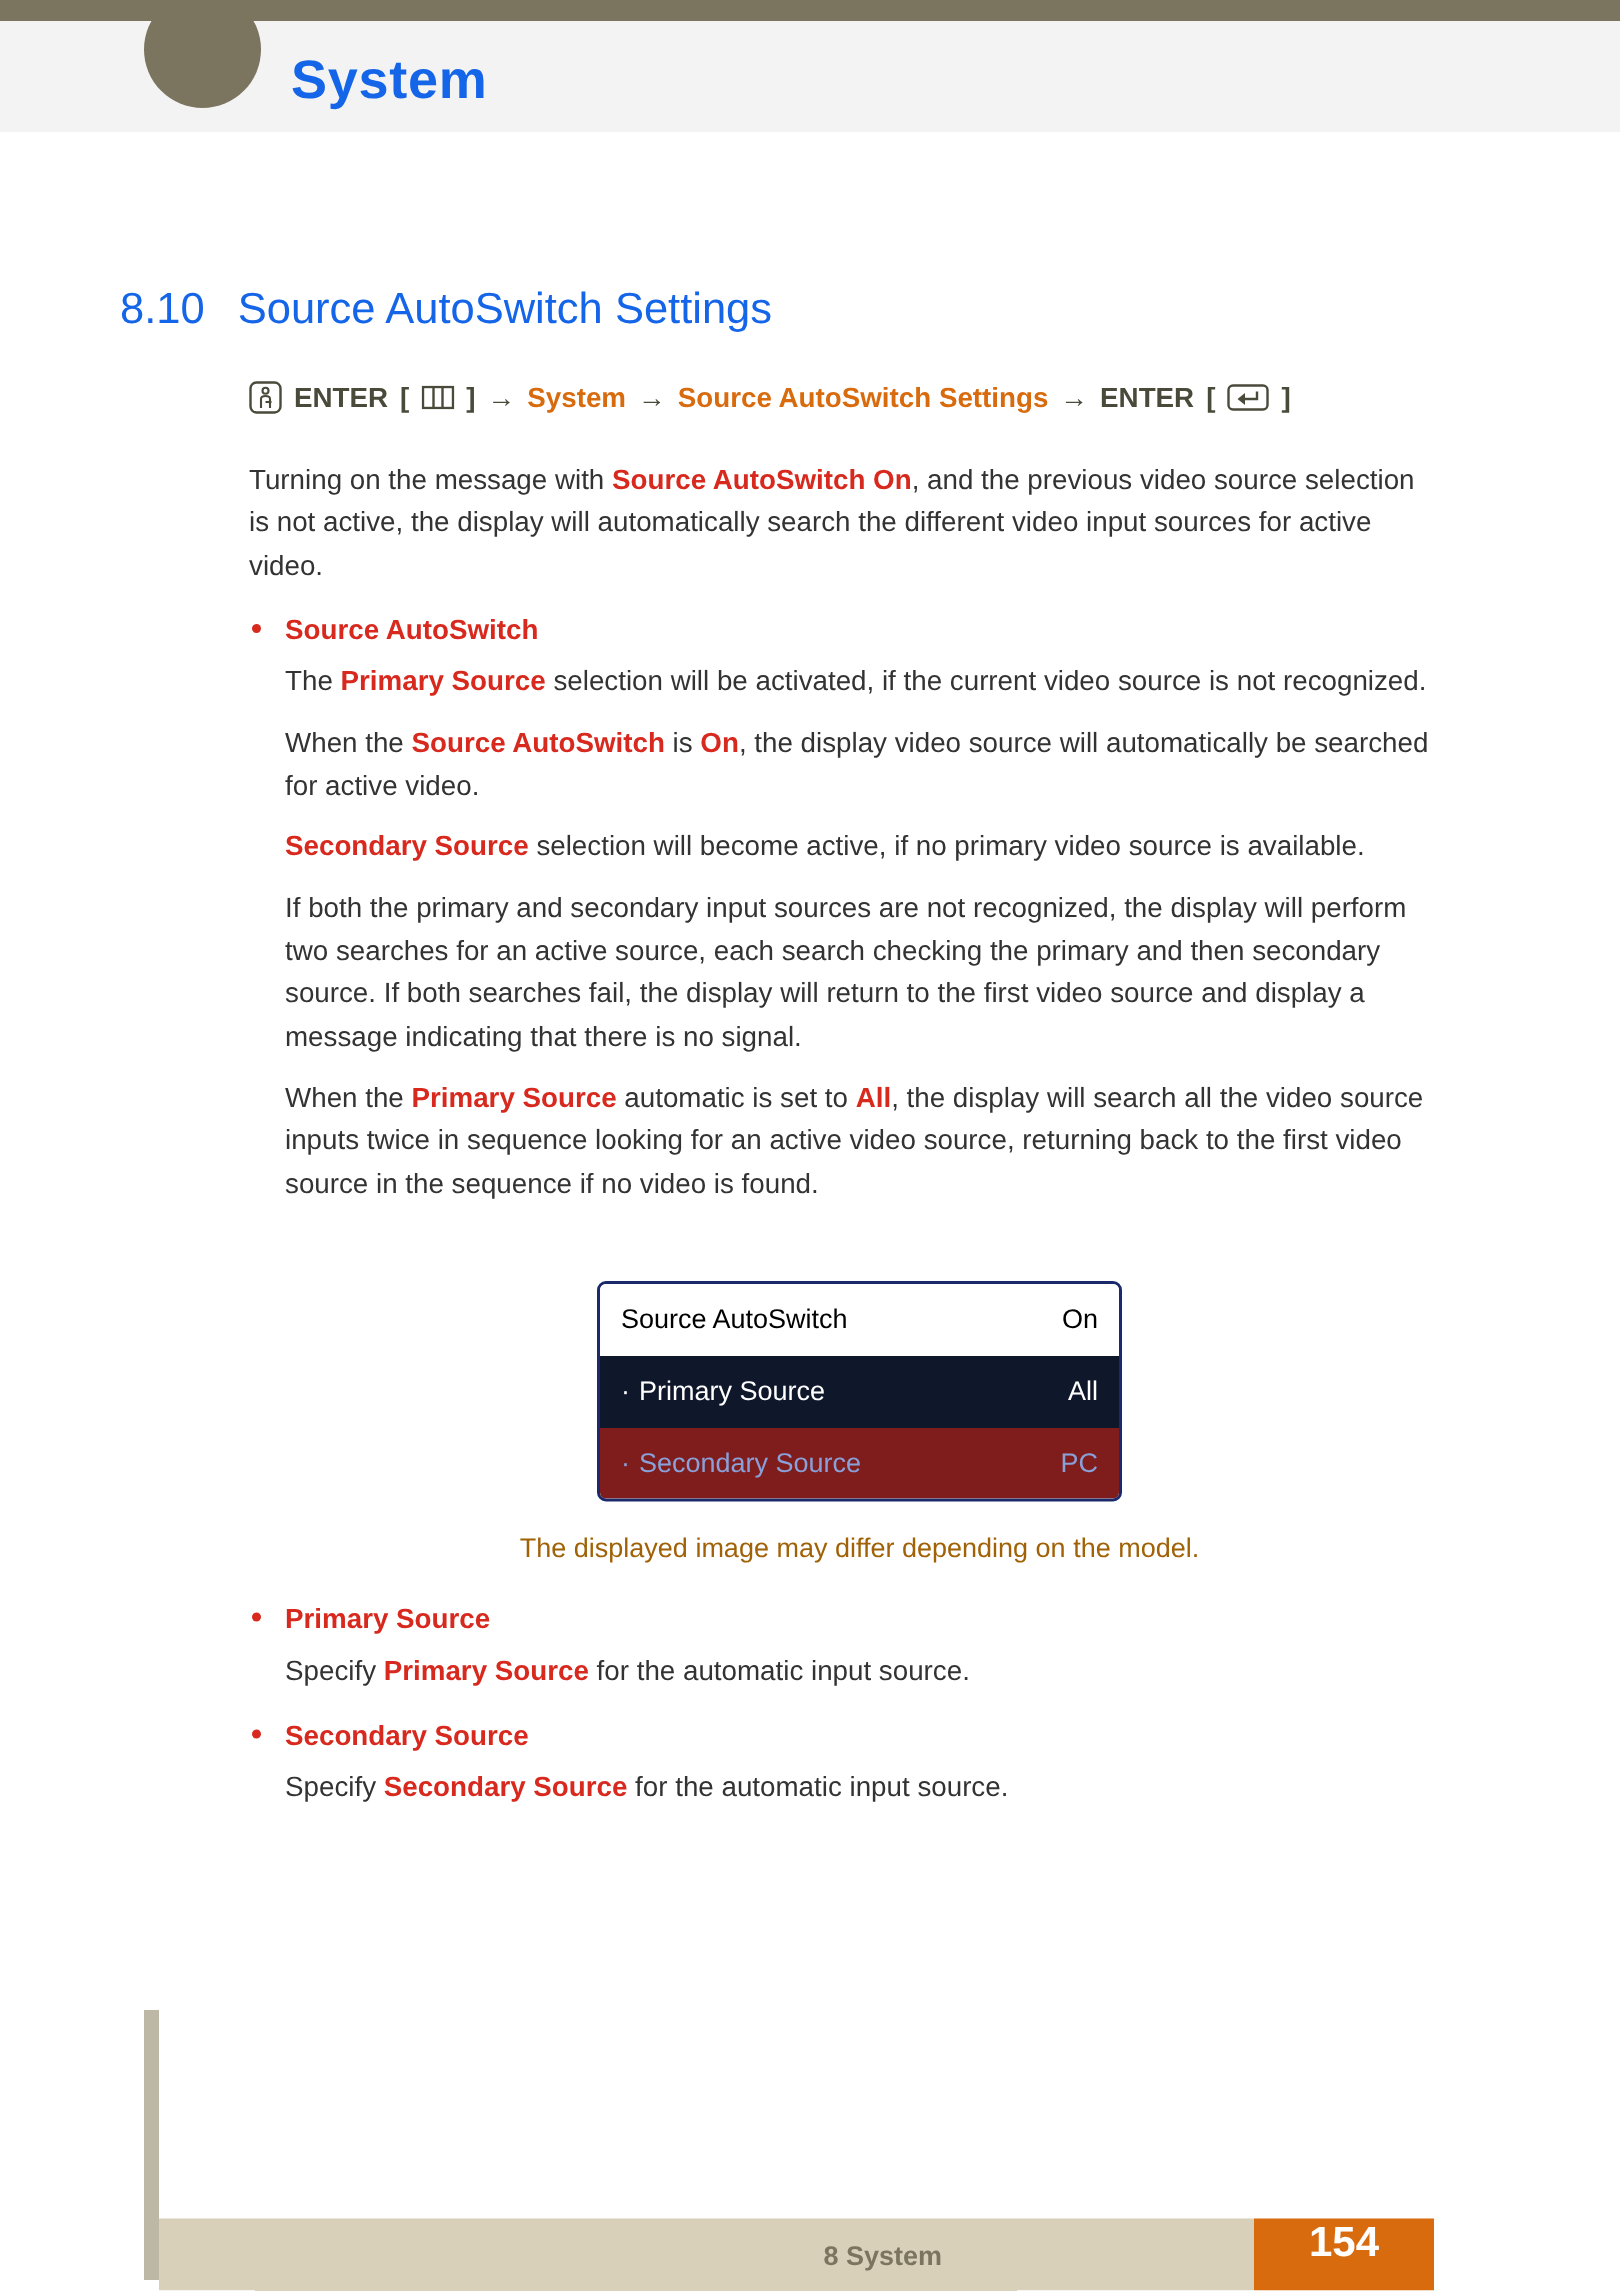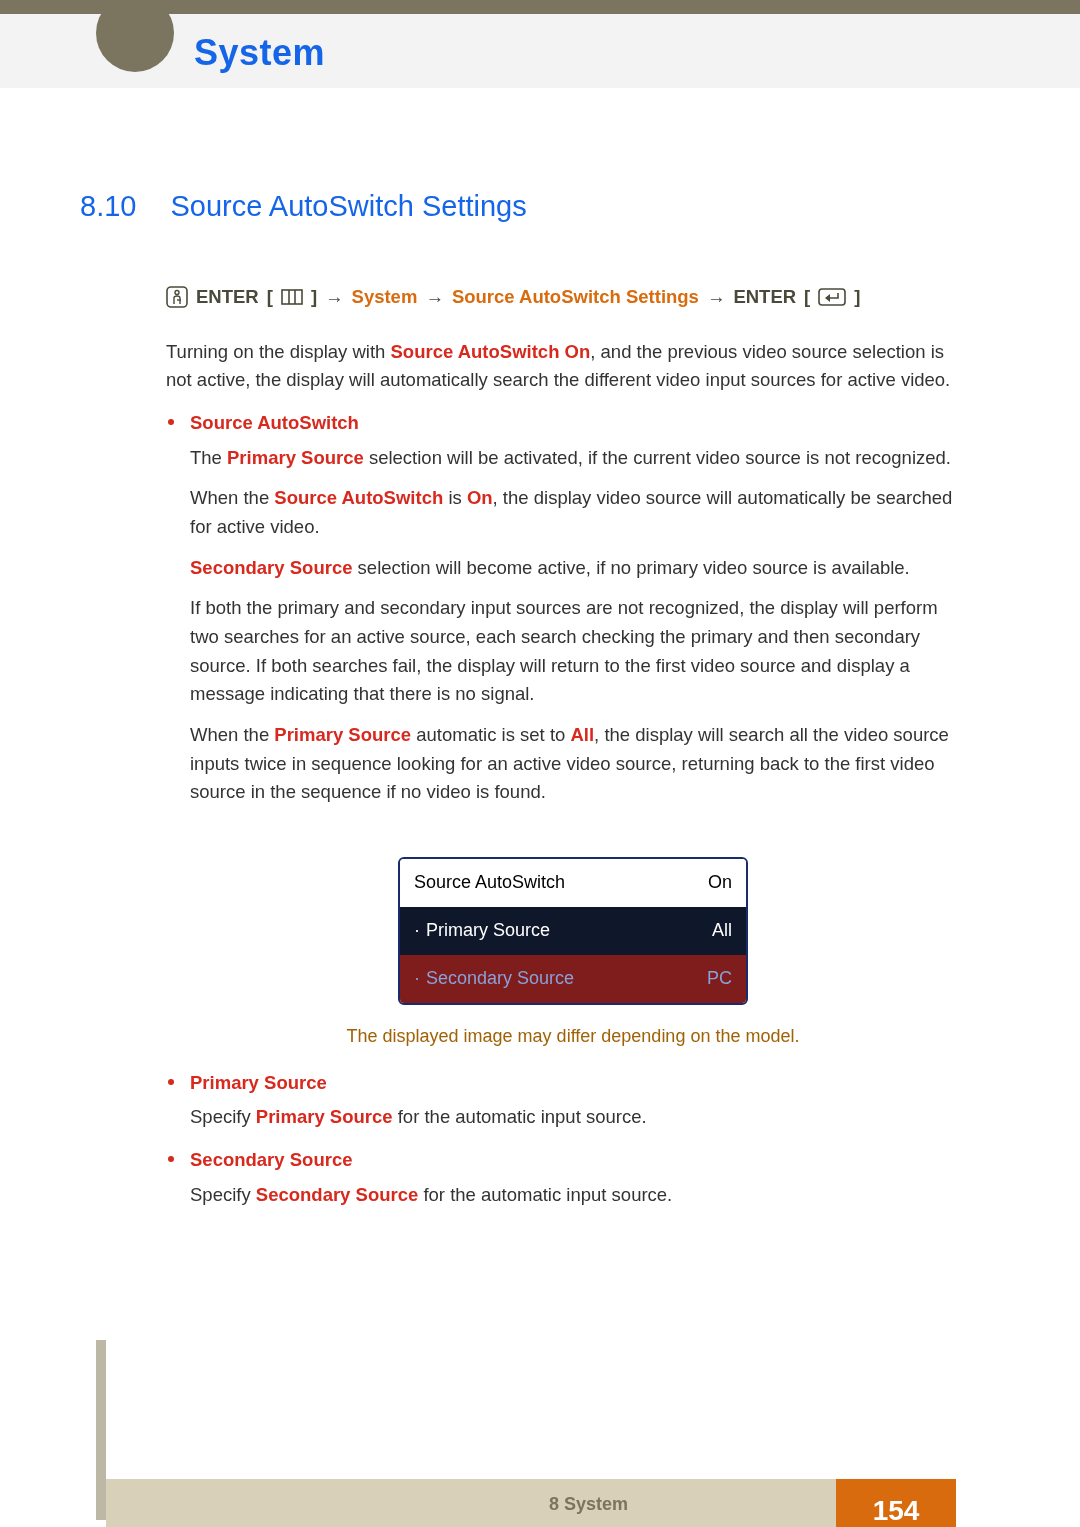--- a/index.html
+++ b/index.html
@@ -11,26 +11,26 @@
   .chapter-badge {
     position: absolute; top: -6px; left: 96px; width: 78px; height: 78px;
     background: #7b7560; border-radius: 50%; z-index: 2;
   }
   .chapter-title { position: absolute; left: 194px; top: 32px; font-size: 36px; color: #1565e8; font-weight: 700; letter-spacing: 0.5px; z-index:3;}
   .top-bar-cover { position:absolute; top:14px; left:0; width:1080px; height:74px; background:#f3f3f3; z-index:1; }
 
   
   .side-line { position: absolute; left: 96px; top: 1340px; width: 10px; height: 180px; background: #bdb8a6; }
   .footer-beige { position: absolute; left: 106px; bottom: 0; width: 730px; height: 48px; background: #d8d0b8; }
-  .footer-orange { position: absolute; left: 836px; bottom: 0; width: 120px; height: 48px; background: #d86b0e; display:flex; align-items:flex-end; justify-content:center; color:#fff; font-size:28px; font-weight:700; }
+  .footer-orange { position: absolute; left: 836px; bottom: 0; width: 120px; height: 48px; background: #d86b0e; display:flex; align-items:flex-start; justify-content:center; color:#fff; font-size:28px; font-weight:700; }
   .footer-chapter { position: absolute; right: 256px; bottom: 12px; font-size: 18px; color: #7b7560; font-weight:600;}
 
   
   .content { position: absolute; top: 190px; left: 80px; width: 880px; }
-  .section-row { display: flex; align-items: baseline; gap: 34px; margin-bottom: 60px; }
+  .section-row { display: flex; align-items: baseline; gap: 22px; margin-bottom: 28px; }
   .section-num { font-size: 29px; color: #1565e8; font-weight: 400; }
   .section-title { font-size: 29px; color: #1565e8; font-weight: 400; }
 
   .body { margin-left: 86px; width: 790px; font-size: 18.5px; line-height: 1.55; color: #333; }
 
   .nav-path { display:flex; align-items:center; gap:8px; font-weight:700; margin-bottom: 26px; flex-wrap:wrap;}
   .nav-path .dark { color: #4a4a3a; }
   .nav-path .accent { color: #d86b0e; }
   .arrow { color:#4a4a3a; }
   .icon-box { display:inline-flex; align-items:center; justify-content:center; }
@@ -105,21 +105,21 @@
           <svg width="28" height="18" viewBox="0 0 28 18">
             <rect x="1" y="1" width="26" height="16" rx="3" fill="none" stroke="#4a4a3a" stroke-width="1.6"></rect>
             <path d="M20 5 L20 10 L9 10" fill="none" stroke="#4a4a3a" stroke-width="1.6"></path>
             <path d="M12 6 L7 10 L12 14 Z" fill="#4a4a3a"></path>
           </svg>
         </span>
         <span class="dark">]</span>
       </div>
 
       <div class="para">
-        <span>Turning on the display with </span><span class="red">Source AutoSwitch On</span><span>, and the previous video source selection is not active, the display will automatically search the different video input sources for active video.</span>
+        <span>Turning on the message with </span><span class="red">Source AutoSwitch On</span><span>, and the previous video source selection is not active, the display will automatically search the different video input sources for active video.</span>
       </div>
 
       <ul class="items">
         <li>
           <span class="item-title">Source AutoSwitch</span>
 
           <div class="sub-para">
             <span>The </span><span class="red">Primary Source</span><span> selection will be activated, if the current video source is not recognized.</span>
           </div>
 

